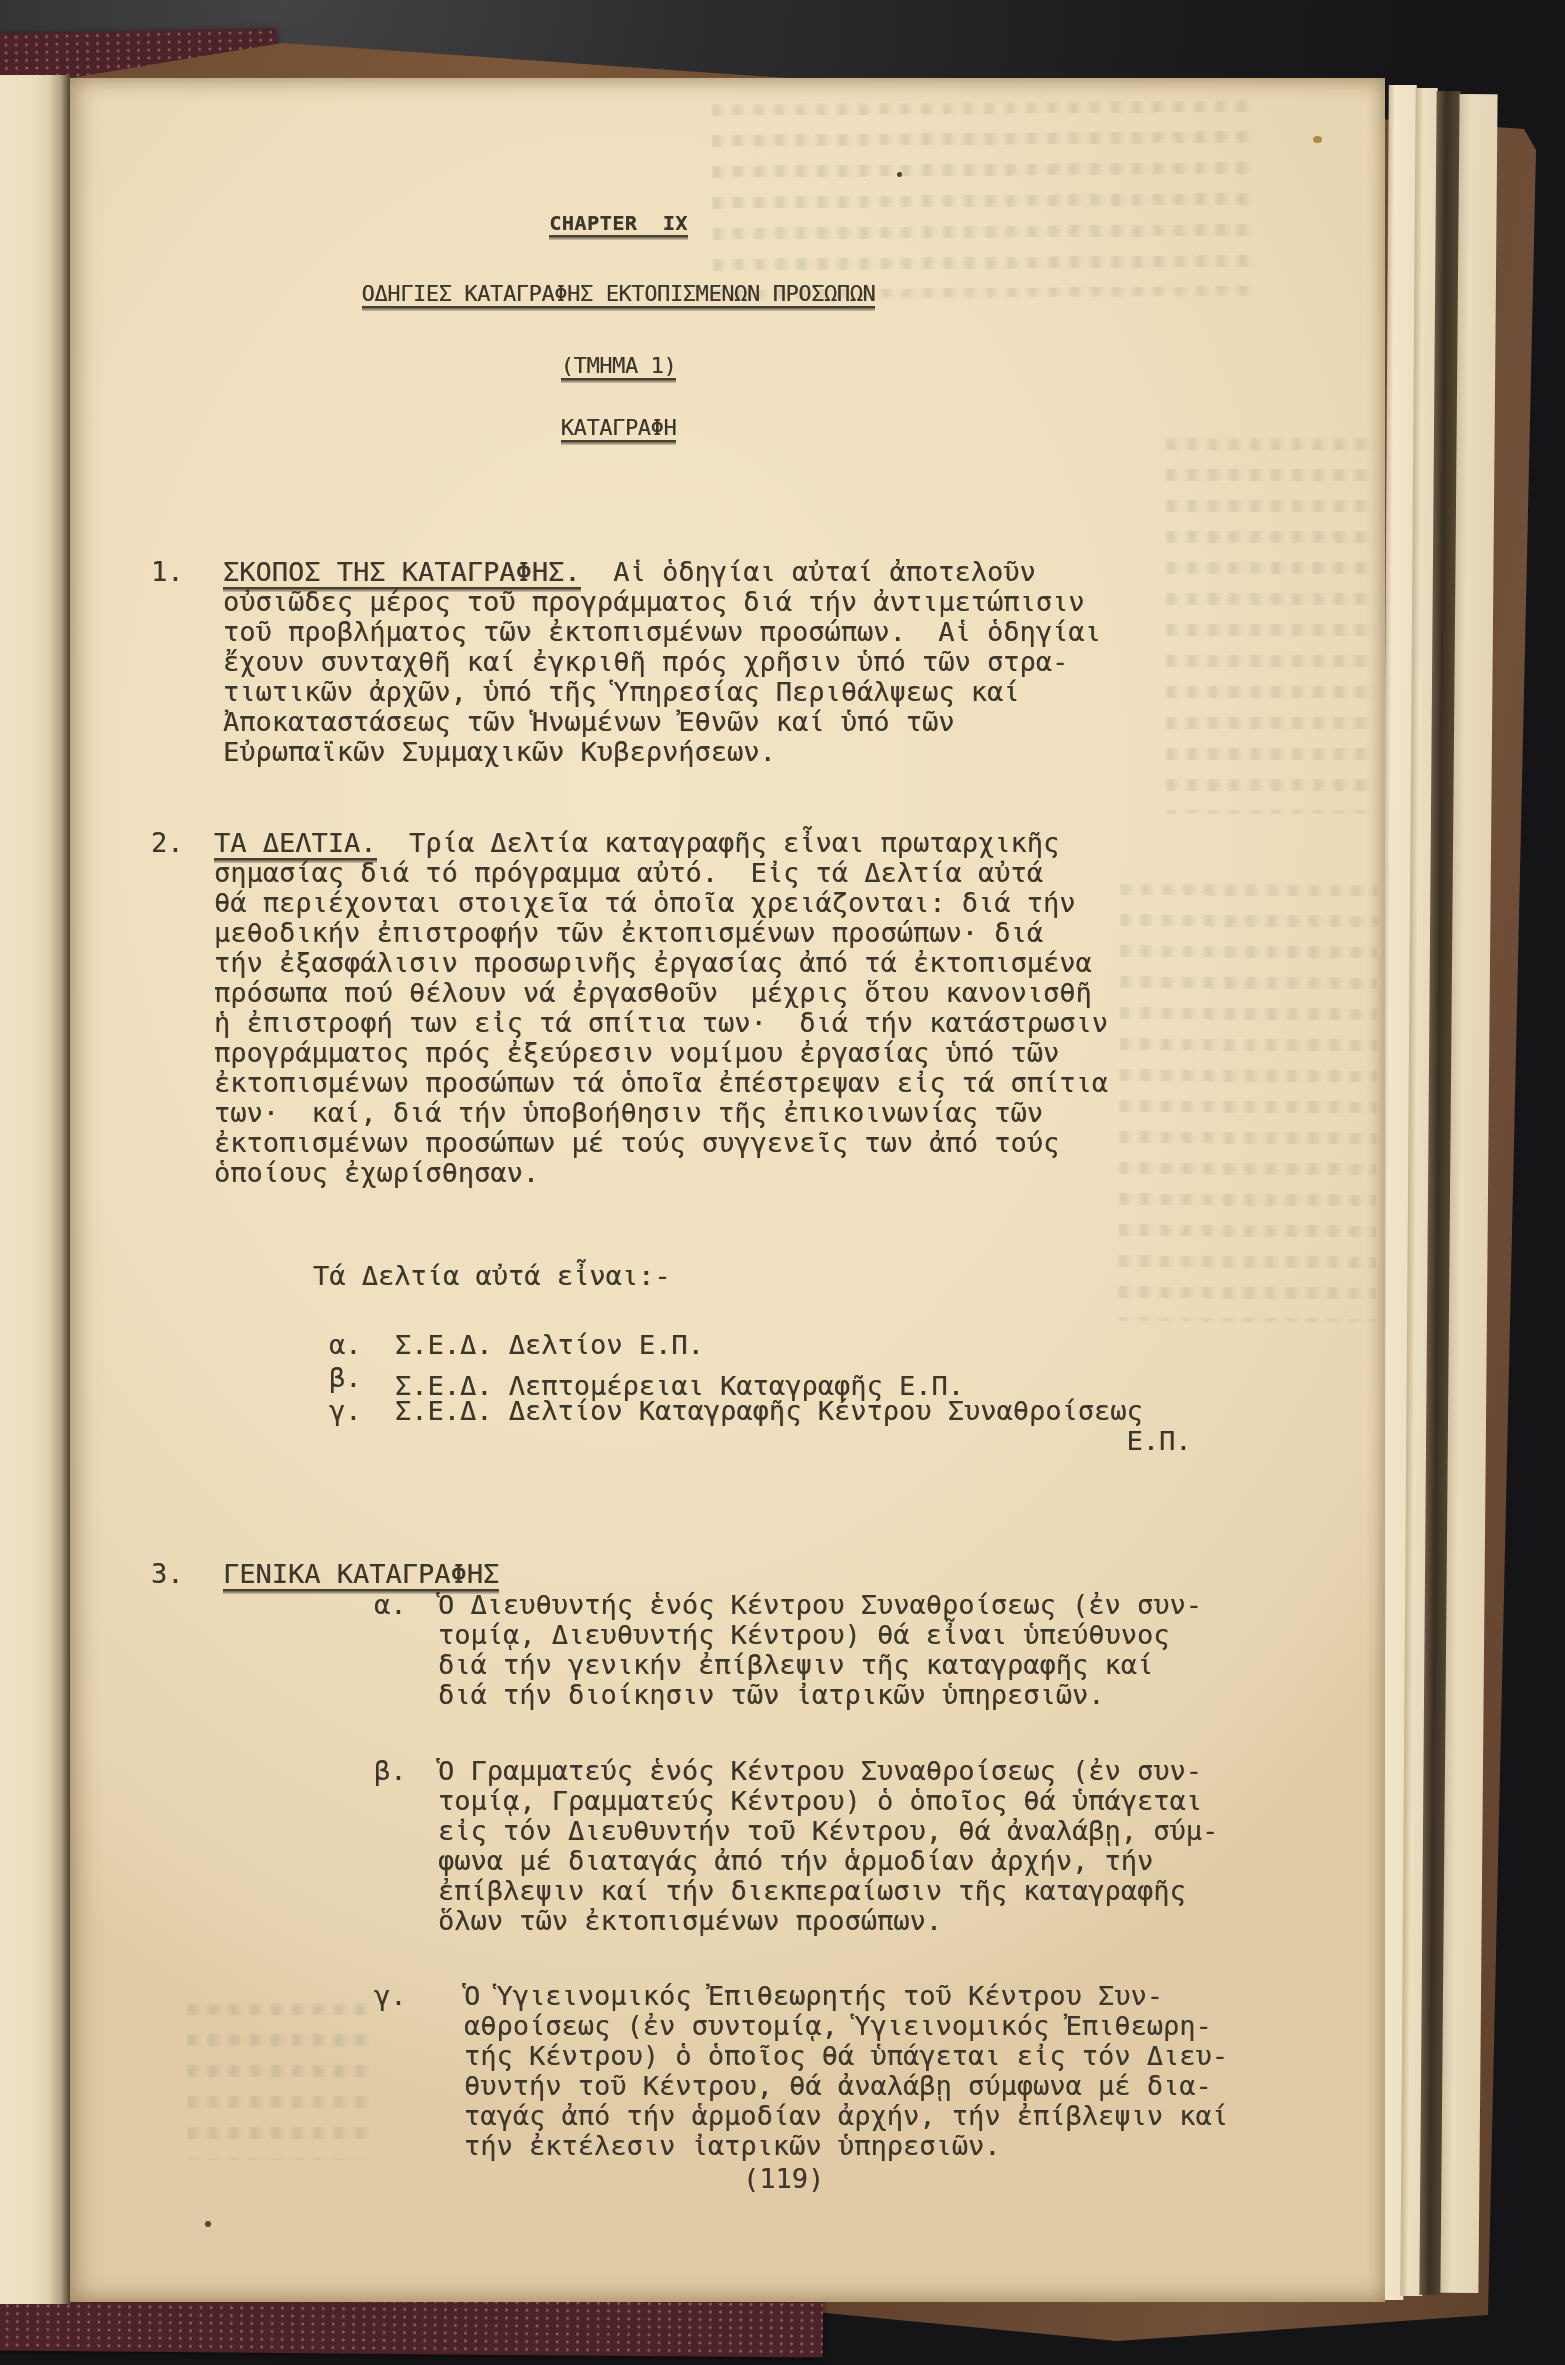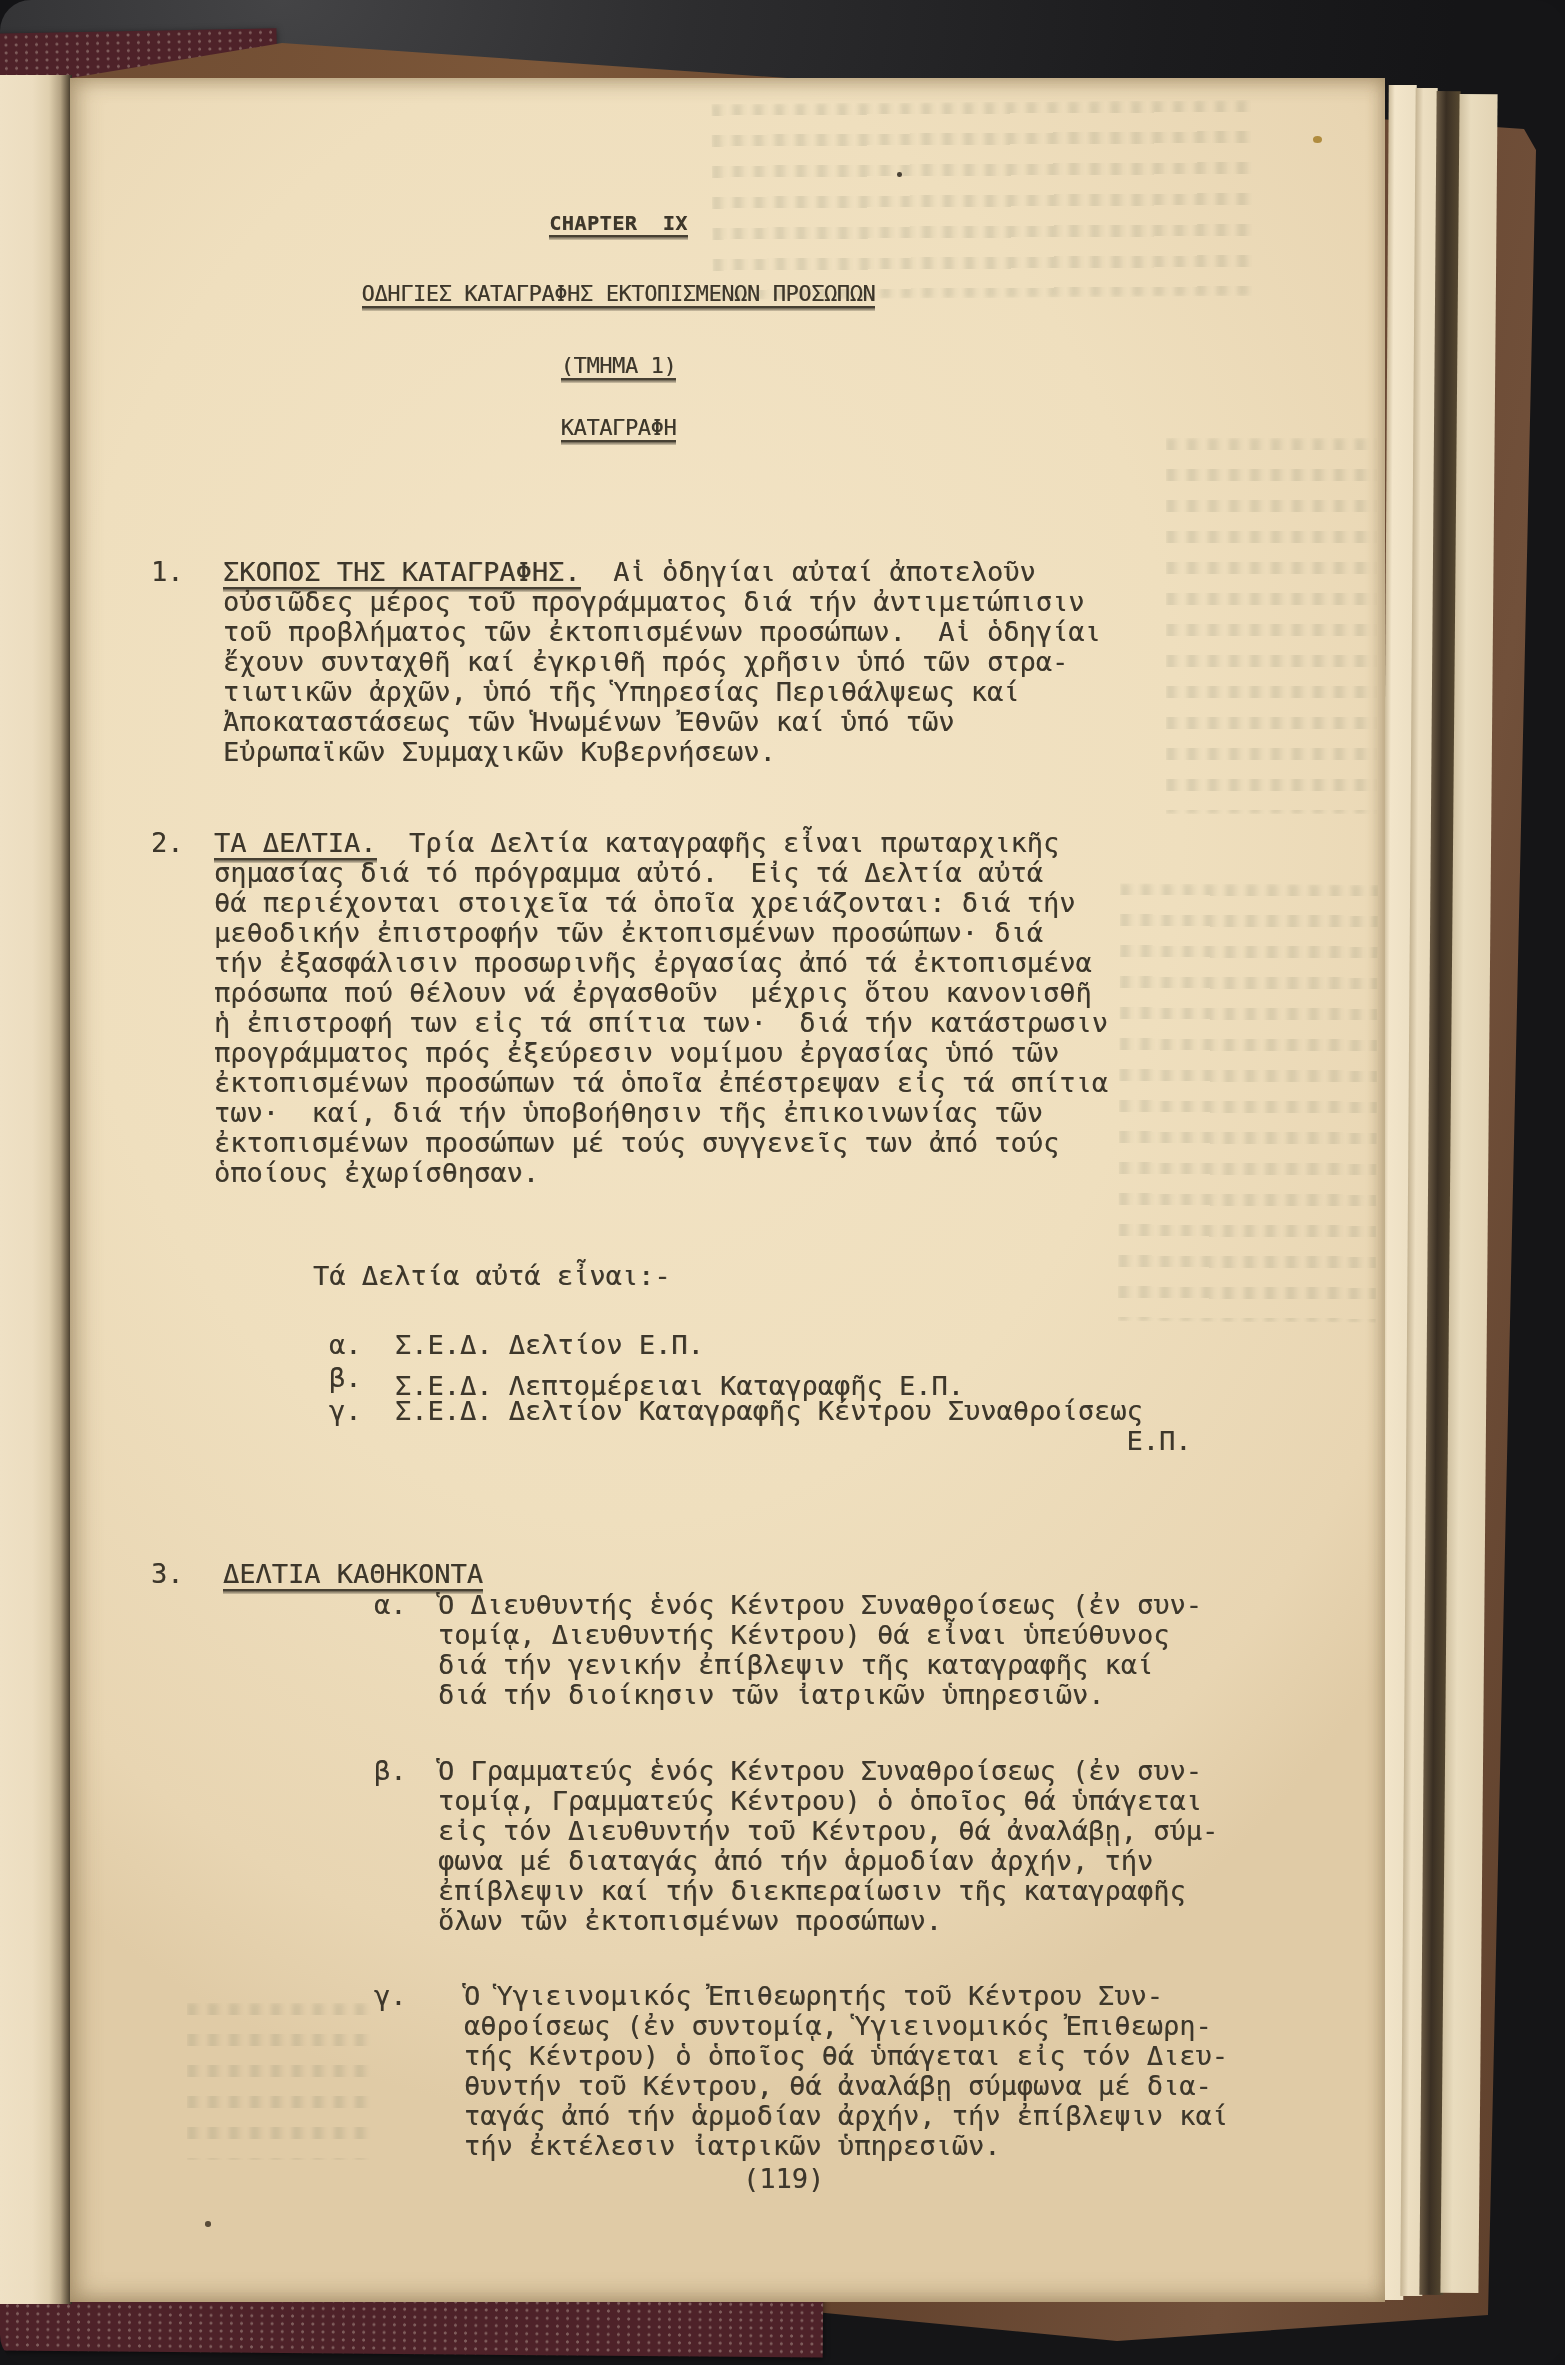--- a/index.html
+++ b/index.html
@@ -1,17 +1,17 @@
 <!DOCTYPE html>
 <html style="font-size:12.5px"><head>
 <meta charset="utf-8">
 <style>
   html,body{margin:0;padding:0;background:#141416;}
   .scene{position:relative;width:1565px;height:2366px;overflow:hidden;
-    background:radial-gradient(1174px 783px at 18% 0%, #444446 0%, #2d2d2f 35%, #1c1c1e 75%, #151517 100%);border-radius:31px;}
+    background:radial-gradient(1174px 783px at 18% 0%, #444446 0%, #2d2d2f 35%, #1c1c1e 75%, #151517 100%);}
   .board{position:absolute;background-color:#4e2229;
     background-image:radial-gradient(circle, rgba(225,212,196,0.33) 1.3px, transparent 1.8px);
     background-size:10.2px 7.8px;box-shadow:0 1.6px 6.3px rgba(0,0,0,.5);}
   .board-top{left:-9.4px;top:31px;width:286px;height:59px;transform:rotate(-1.1deg);}
   .board-bottom{left:-7.8px;top:2282px;width:831px;height:72px;transform:rotate(0.5deg);z-index:3;}
   .leather{position:absolute;inset:0;z-index:2;
     background:linear-gradient(100deg,#6d4a31 0%,#7c5739 28%,#5f3f2a 58%,#71503a 82%,#5a3c28 100%);
     clip-path:polygon(47px 82px,282px 43px,1524px 129px,1536px 150px,1488px 2315px,1117px 2341px,794px 2310px,47px 2297px);}
   .stack{position:absolute;z-index:4;}
   .s1{left:1382px;top:85px;width:28px;height:2215px;transform:rotate(.35deg);
@@ -116,21 +116,21 @@
       <div class="tt" style="left:329px;top:1363px;">β.</div>
       <div class="tt" style="left:395px;top:1363px;width:1017px;margin-top:8px;">Σ.Ε.Δ. Λεπτομέρειαι Καταγραφῆς Ε.Π.</div>
     </div>
     <div class="listrow">
       <div class="tt" style="left:329px;top:1396px;">γ.</div>
       <div class="tt" style="left:395px;top:1396px;width:1017px;">Σ.Ε.Δ. Δελτίον Καταγραφῆς Κέντρου Συναθροίσεως
                                              Ε.Π.</div>
     </div>
 
     <div class="tt" style="left:151px;top:1559px;">3.</div>
-    <div class="tt" style="left:223px;top:1559px;"><span class="und">ΔΕΛΤΙΑ ΚΑΘΗΚΟΝΤΑ</span></div>
+    <div class="tt" style="left:223px;top:1559px;"><span class="und">ΓΕΝΙΚΑ ΚΑΤΑΓΡΑΦΗΣ</span></div>
 
     <div class="listrow">
       <div class="tt" style="left:374px;top:1590px;">α.</div>
       <div class="tt" style="left:438px;top:1590px;width:900px;">Ὁ Διευθυντής ἑνός Κέντρου Συναθροίσεως (ἐν συν-
 τομίᾳ, Διευθυντής Κέντρου) θά εἶναι ὑπεύθυνος
 διά τήν γενικήν ἐπίβλεψιν τῆς καταγραφῆς καί
 διά τήν διοίκησιν τῶν ἰατρικῶν ὑπηρεσιῶν.</div>
     </div>
     <div class="listrow">
       <div class="tt" style="left:374px;top:1756px;">β.</div>

